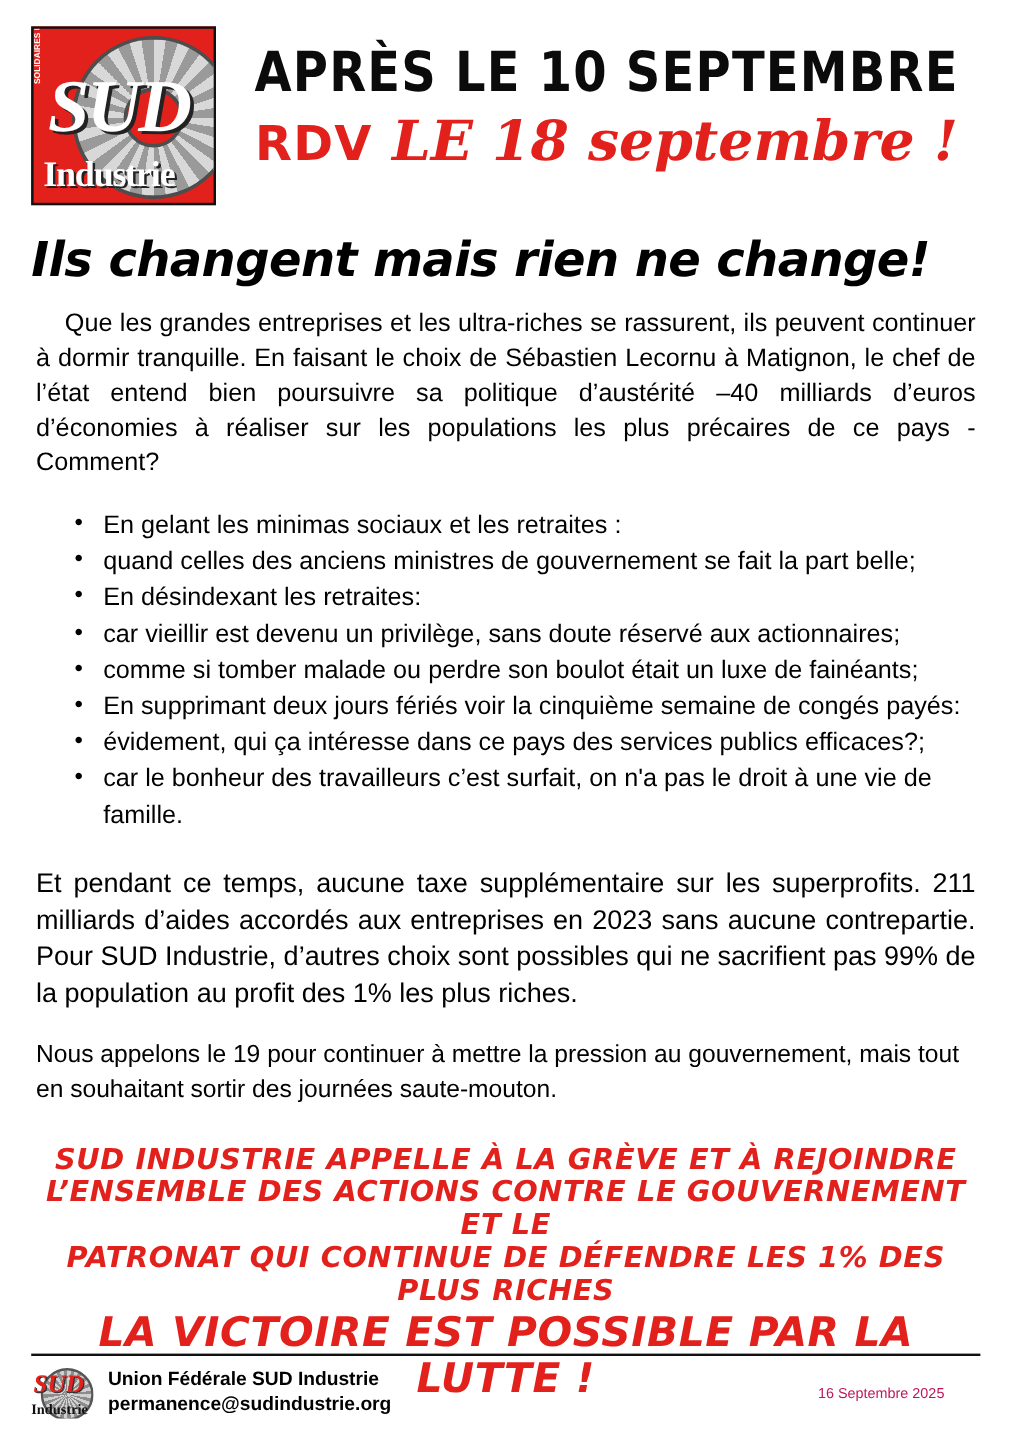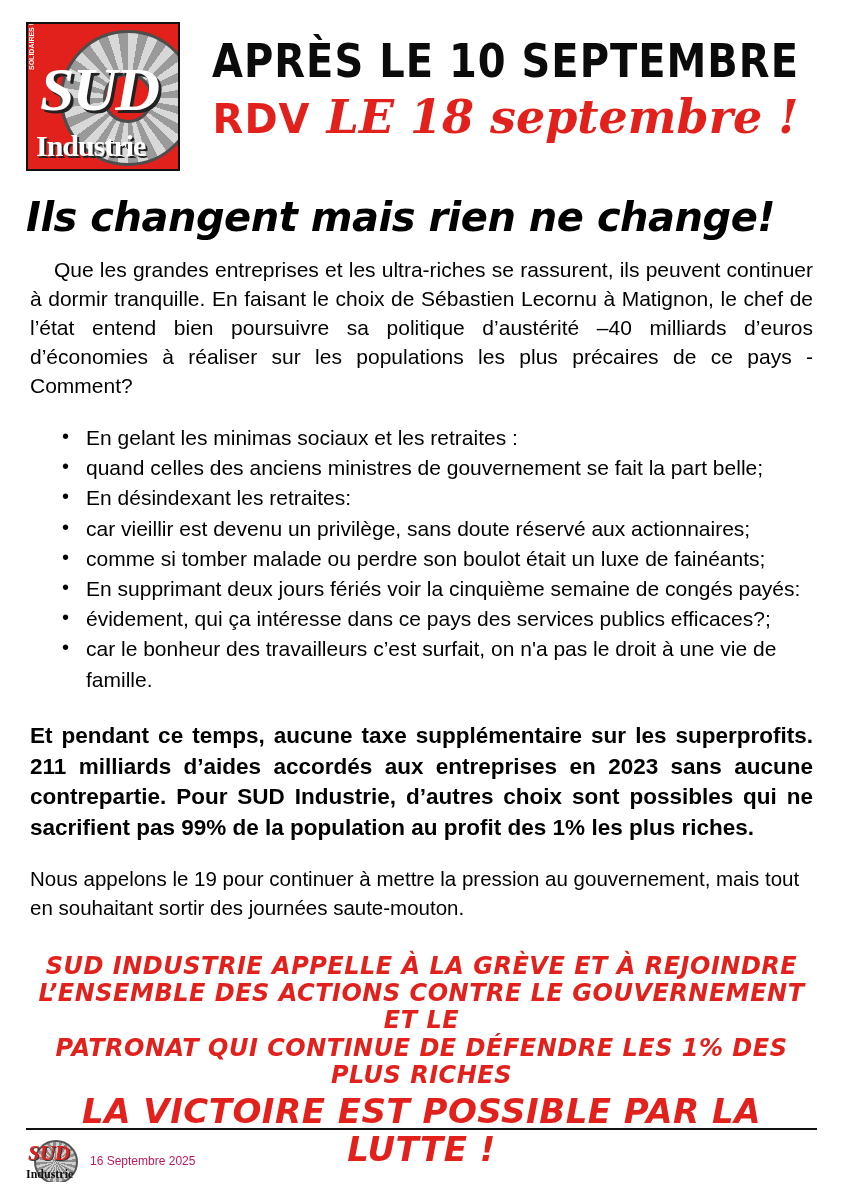--- a/index.html
+++ b/index.html
@@ -163,21 +163,21 @@
     content: "\2022";
     position: absolute;
     left: -18px;
     top: -1px;
     font-size: 20px;
   }
 
   .bold-block {
     margin: 26px 4px 0 4px;
     font-size: 22.5px;
-    font-weight: bold;
+    font-weight: normal;
     line-height: 1.36;
     text-align: justify;
   }
   .closing {
     margin: 22px 4px 0 4px;
     font-size: 20.5px;
     line-height: 1.4;
     text-align: left;
   }
 
@@ -308,16 +308,20 @@
     <div class="l3">PATRONAT QUI CONTINUE DE DÉFENDRE LES 1% DES PLUS RICHES</div>
     <div class="l4">LA VICTOIRE EST POSSIBLE PAR LA LUTTE !</div>
   </div>
 
   <div class="footer">
     <div class="footer-logo">
       <div class="fgear"></div>
       <div class="fsud">SUD</div>
       <div class="find">Industrie</div>
     </div>
+    <div class="footer-text">
+      <div>Union Fédérale SUD Industrie</div>
+      <div>permanence@sudindustrie.org</div>
+    </div>
     <div class="footer-date">16 Septembre 2025</div>
   </div>
 
 </div>
 
 </body></html>

